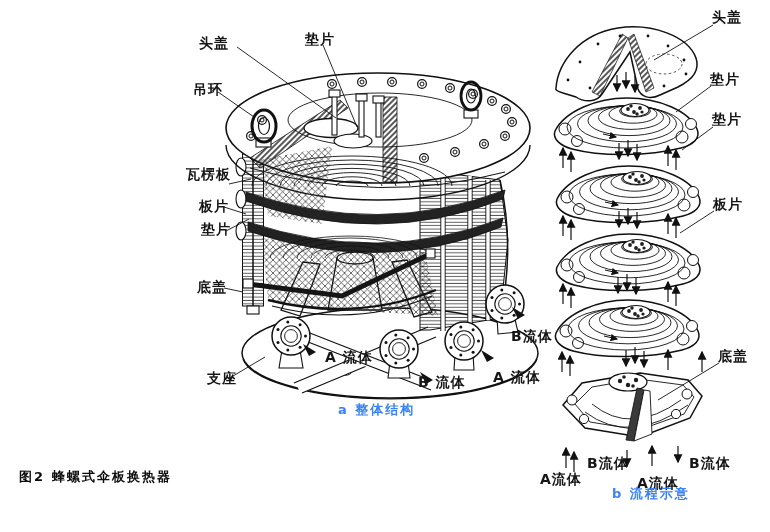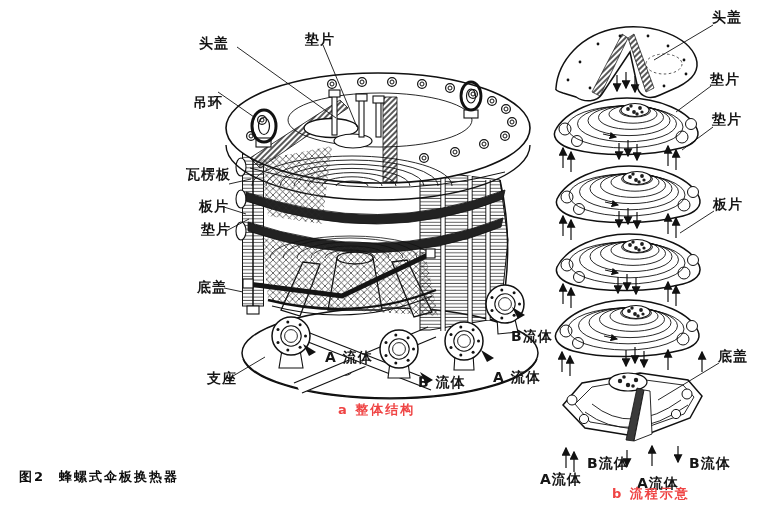--- a/index.html
+++ b/index.html
@@ -7,28 +7,28 @@
     position:relative;width:770px;height:532px;background:#ffffff;
     font-family:"DejaVu Sans","Liberation Sans",sans-serif;
     overflow:hidden;color:#111;
   }
   svg.art{position:absolute;left:0;top:0;}
   .lbl{
     position:absolute;font-size:14px;line-height:13px;color:#161616;
     letter-spacing:1px;white-space:nowrap;font-weight:700;
   }
   .sub{
-    position:absolute;font-size:13px;line-height:15px;color:#ef4444;
+    position:absolute;font-size:13px;line-height:15px;color:#3b82f6;
     font-weight:bold;letter-spacing:2px;white-space:nowrap;
   }
   .cap{
     position:absolute;font-size:13px;line-height:16px;color:#0d0d0d;
     font-weight:bold;letter-spacing:2px;white-space:nowrap;
   }
-  .cap .cap-t{margin-left:14px;}
+  .cap .cap-t{margin-left:7px;}
 </style>
 </head>
 <body>
 
 <div class="stage">
 
 <svg class="art" width="770" height="532" viewBox="0 0 770 532">
   <defs>
     <pattern id="hl" width="4" height="3.4" patternUnits="userSpaceOnUse">
       <line x1="0" y1="1.2" x2="4" y2="1.2" stroke="#242424" stroke-width="0.8"></line>
@@ -343,21 +343,21 @@
       <line x1="711" y1="86" x2="676" y2="112"></line>
       <line x1="713" y1="127" x2="682" y2="150"></line>
       <line x1="714" y1="211" x2="680" y2="233"></line>
       <line x1="719" y1="363" x2="658" y2="400"></line>
     </g>
   </g>
 </svg>
 
 <div class="lbl" style="left:199px;top:37px">头盖</div>
 <div class="lbl" style="left:305px;top:33px">垫片</div>
-<div class="lbl" style="left:193px;top:96px">吊环</div>
+<div class="lbl" style="left:193px;top:83px">吊环</div>
 <div class="lbl" style="left:186px;top:168px">瓦楞板</div>
 <div class="lbl" style="left:199px;top:200px">板片</div>
 <div class="lbl" style="left:201px;top:223px">垫片</div>
 <div class="lbl" style="left:197px;top:281px">底盖</div>
 <div class="lbl" style="left:207px;top:372px">支座</div>
 <div class="lbl" style="left:325px;top:351px">A 流体</div>
 <div class="lbl" style="left:511px;top:330px">B流体</div>
 <div class="lbl" style="left:493px;top:371px">A 流体</div>
 <div class="lbl" style="left:418px;top:376px">B 流体</div>
 <div class="sub" style="left:338px;top:402px">a 整体结构</div>

